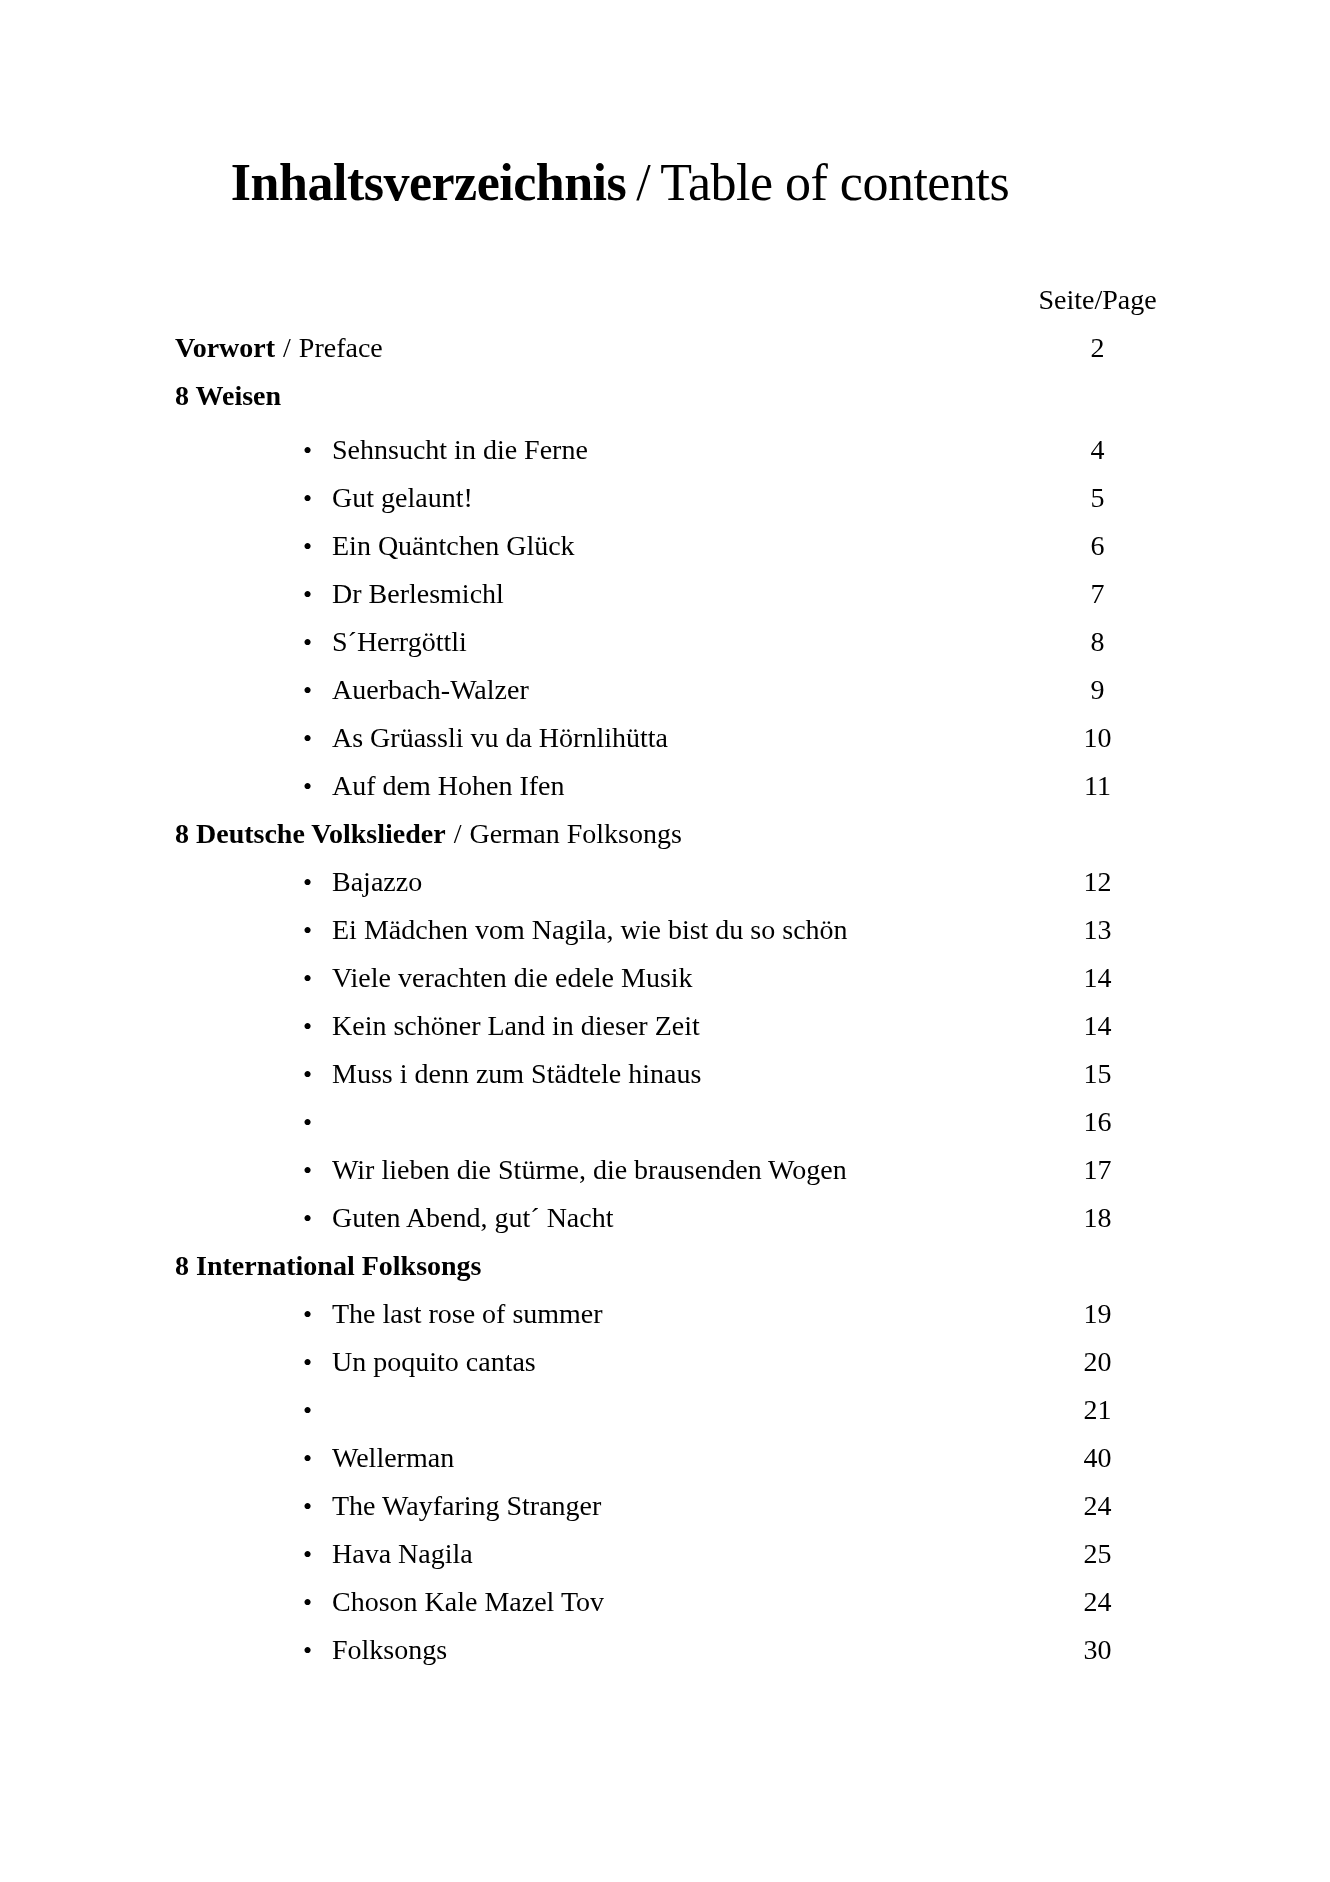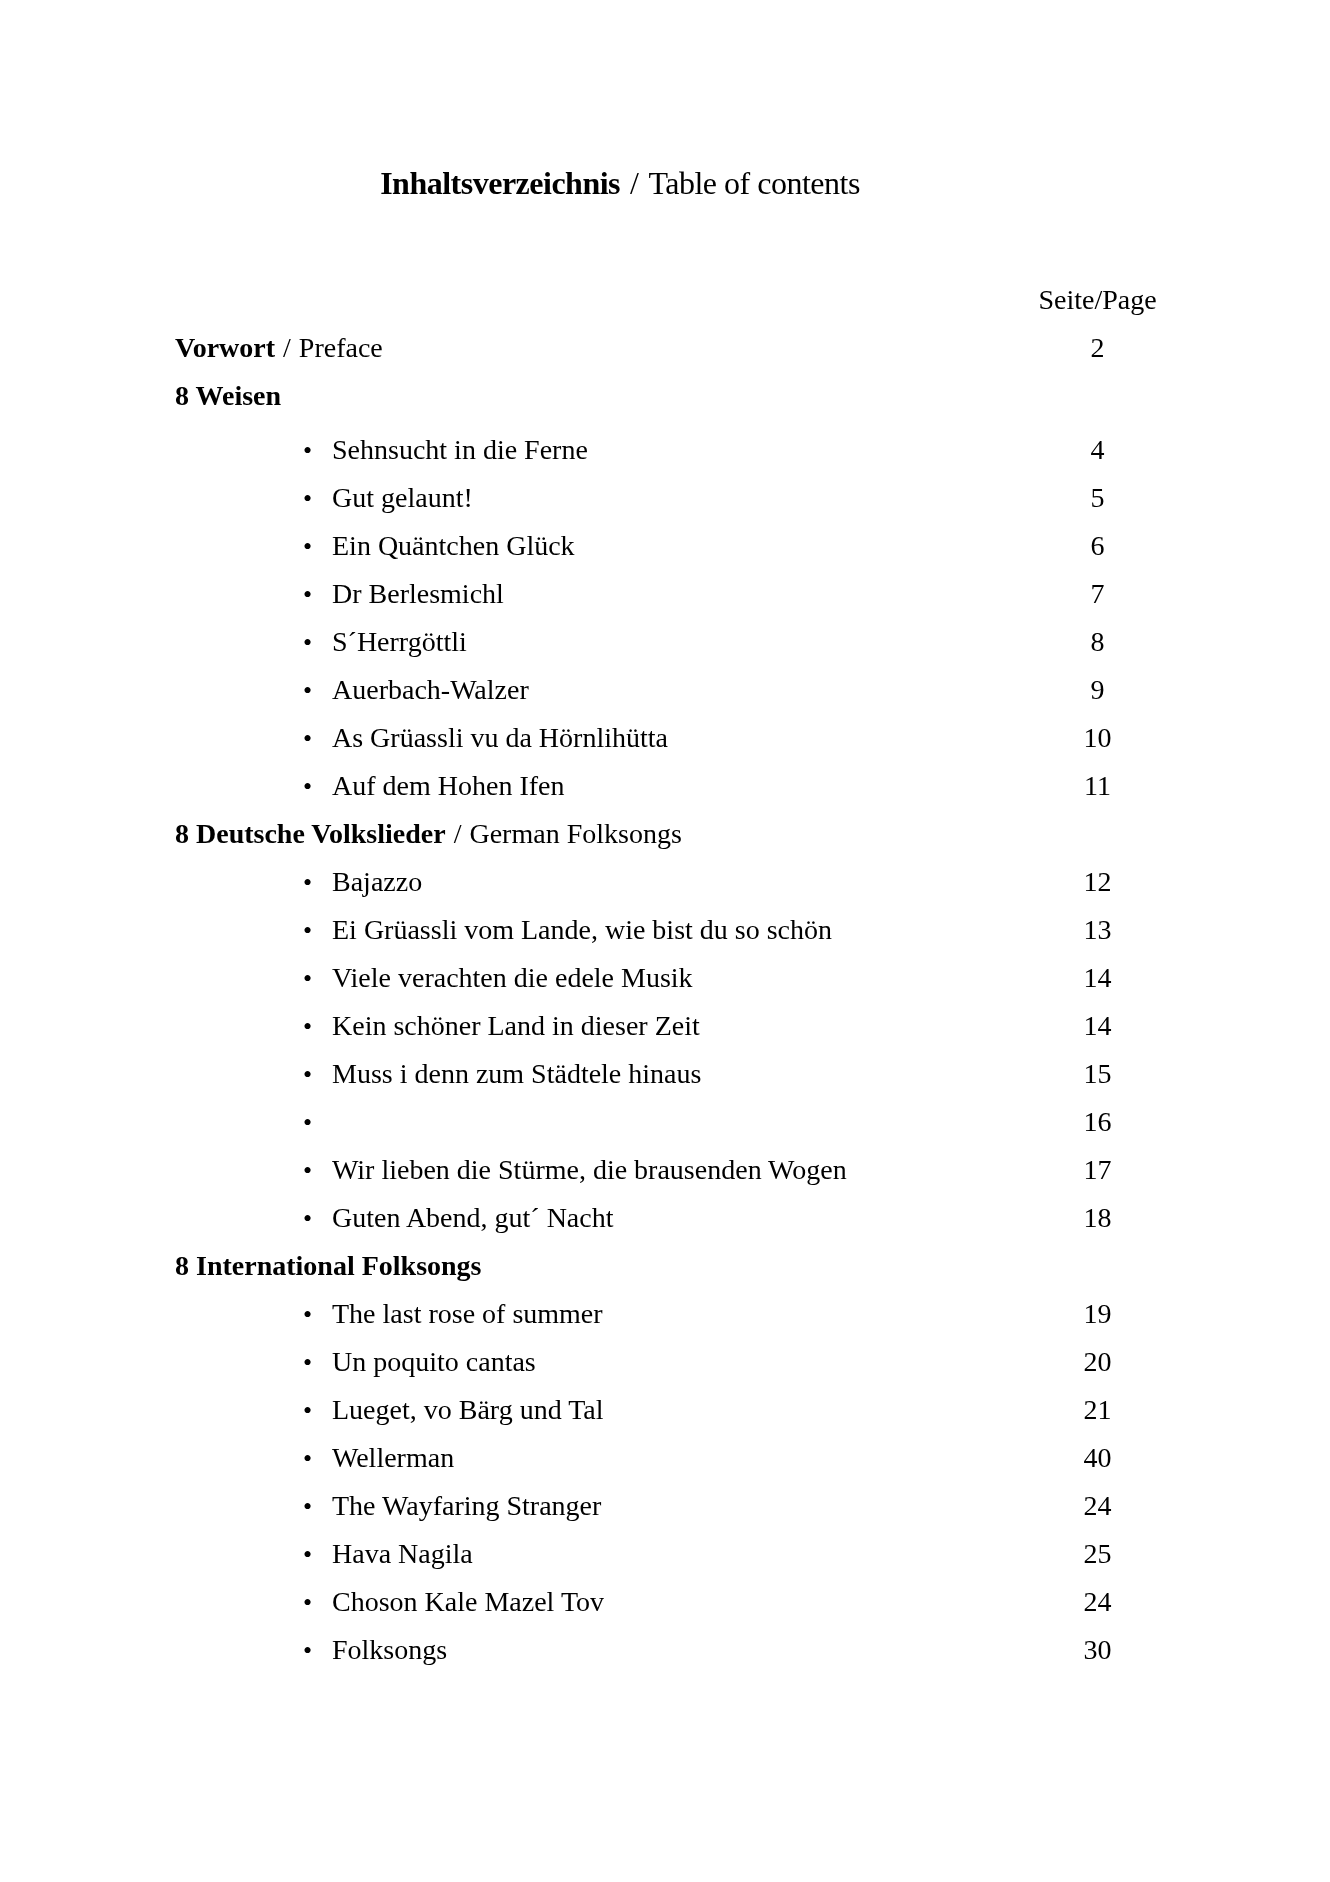--- a/index.html
+++ b/index.html
@@ -14,21 +14,21 @@
     position: relative;
     width: 1330px;
     height: 1882px;
     background: #ffffff;
     overflow: hidden;
   }
   .title-wrap {
     margin: 158px 0 0 0;
     width: 1240px;
     text-align: center;
-    font-size: 32px;
+    font-size: 52px;
     line-height: 50px;
     letter-spacing: -0.5px;
     white-space: nowrap;
   }
   .b { font-weight: bold; }
   .sep { margin: 0 8px; }
   .title-wrap .sep { margin: 0 10px; }
   .toc {
     margin: 68px 0 0 175px;
     width: 995px;
@@ -133,21 +133,21 @@
       <span>German Folksongs</span>
     </div>
 
     <div class="row item-row">
       <span class="bullet">•</span>
       <span class="item-title">Bajazzo</span>
       <span class="page-num">12</span>
     </div>
     <div class="row item-row">
       <span class="bullet">•</span>
-      <span class="item-title">Ei Grüassli vom Lande, wie bist du so schön</span>
+      <span class="item-title">Ei Mädchen vom Nagila, wie bist du so schön</span>
       <span class="page-num">13</span>
     </div>
     <div class="row item-row">
       <span class="bullet">•</span>
       <span class="item-title">Viele verachten die edele Musik</span>
       <span class="page-num">14</span>
     </div>
     <div class="row item-row">
       <span class="bullet">•</span>
       <span class="item-title">Kein schöner Land in dieser Zeit</span>
@@ -184,21 +184,20 @@
       <span class="item-title">The last rose of summer</span>
       <span class="page-num">19</span>
     </div>
     <div class="row item-row">
       <span class="bullet">•</span>
       <span class="item-title">Un poquito cantas</span>
       <span class="page-num">20</span>
     </div>
     <div class="row item-row">
       <span class="bullet">•</span>
-      <span class="item-title">Lueget, vo Bärg und Tal</span>
       <span class="page-num">21</span>
     </div>
     <div class="row item-row">
       <span class="bullet">•</span>
       <span class="item-title">Wellerman</span>
       <span class="page-num">40</span>
     </div>
     <div class="row item-row">
       <span class="bullet">•</span>
       <span class="item-title">The Wayfaring Stranger</span>

